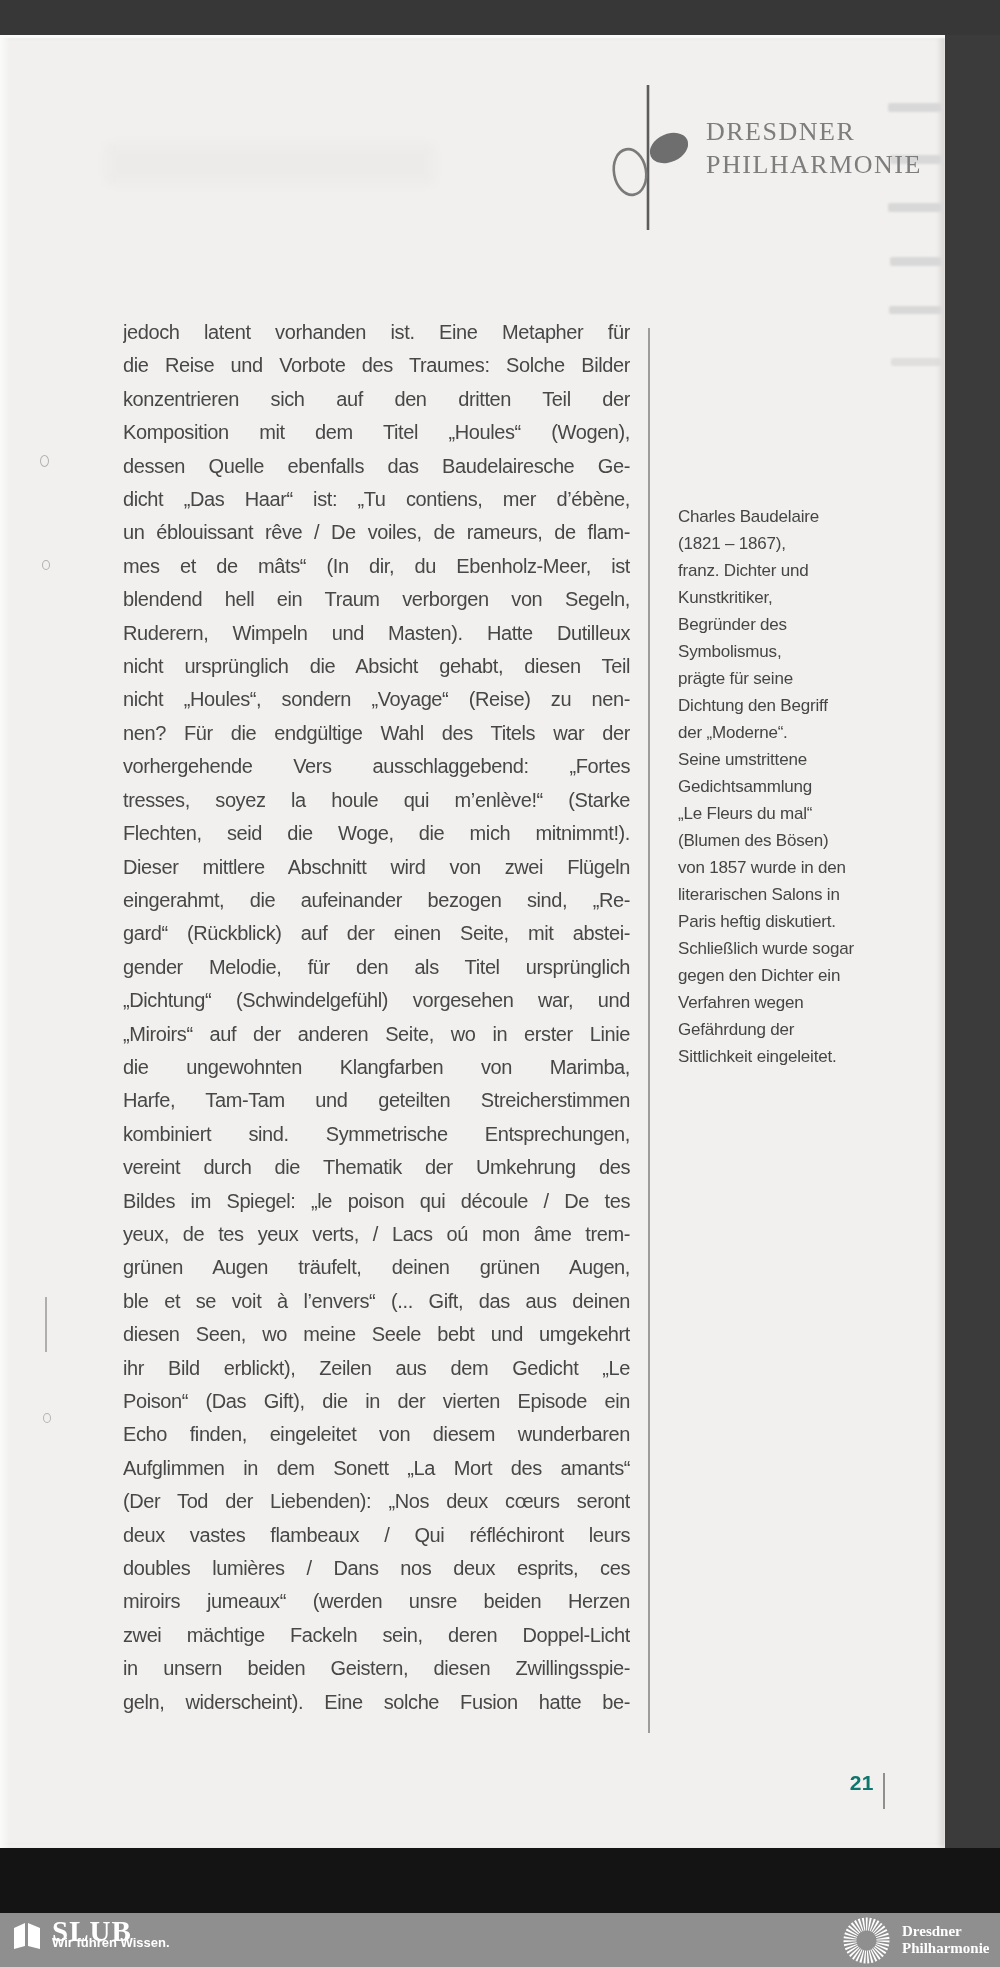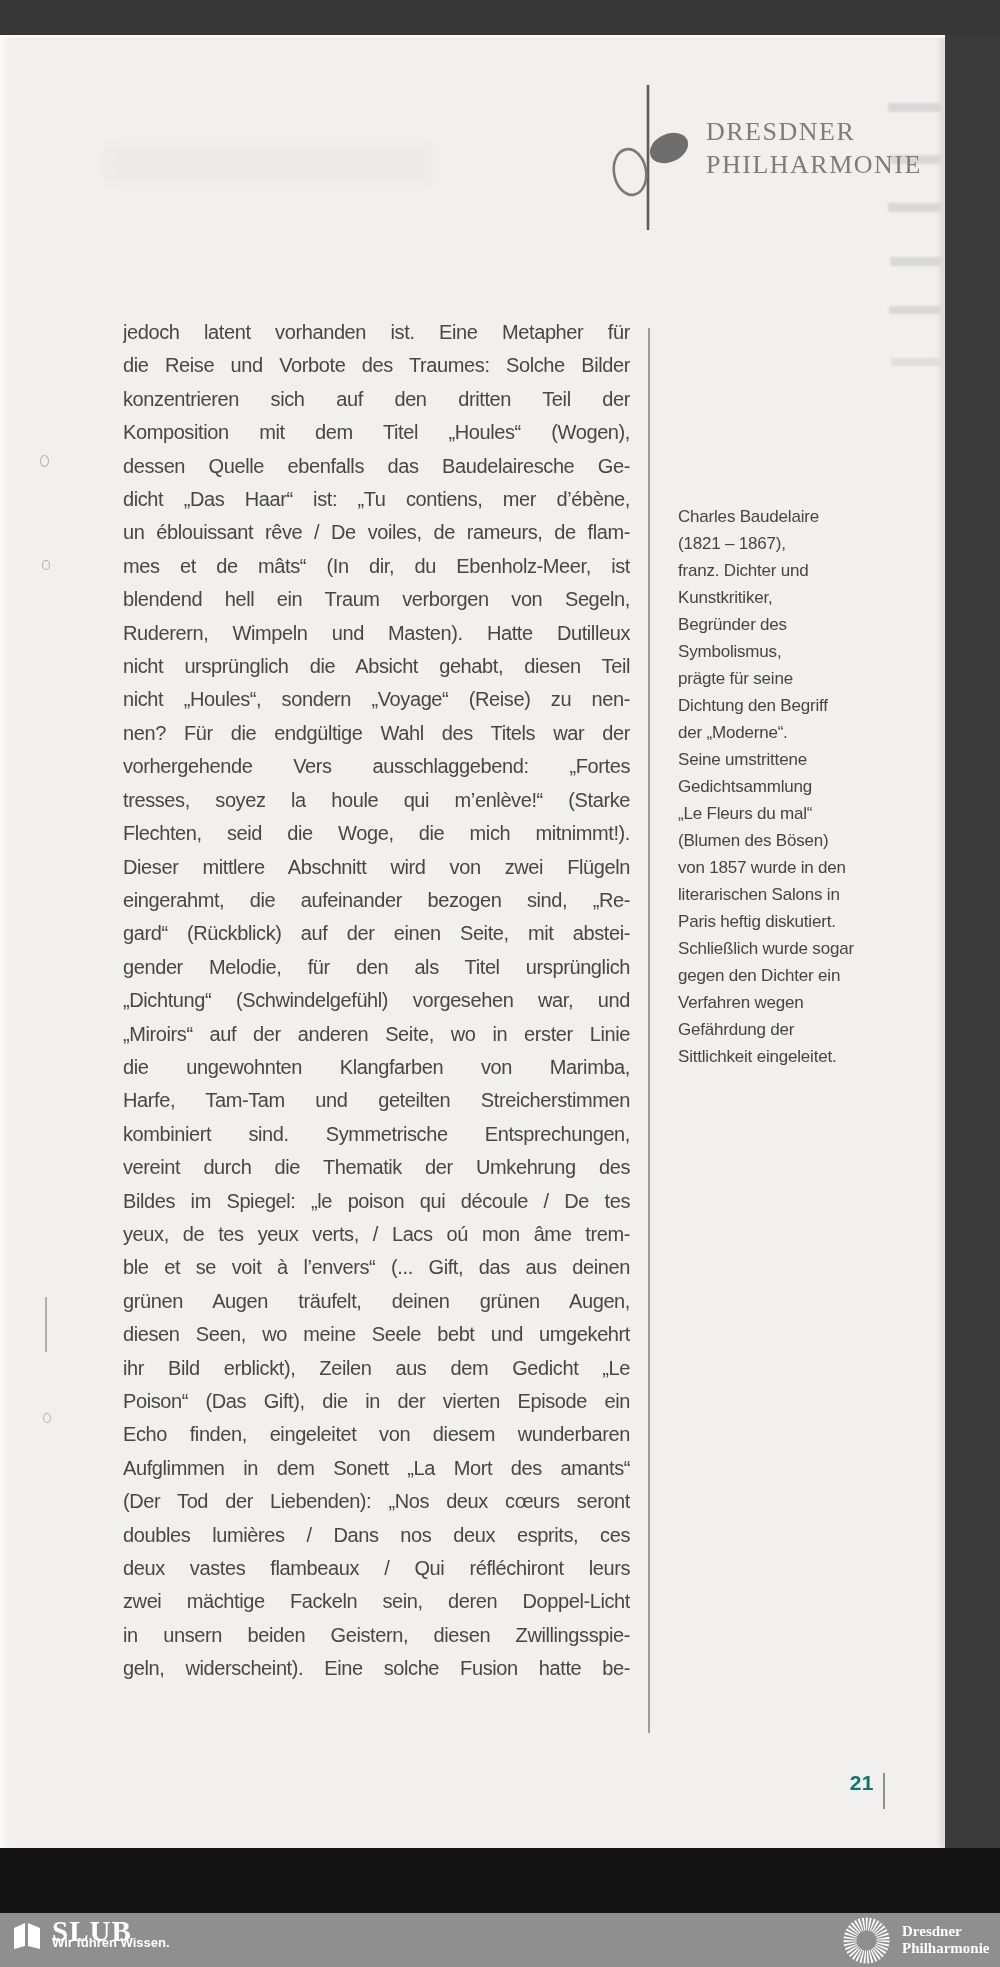--- a/index.html
+++ b/index.html
@@ -114,30 +114,31 @@
       <div class="tline">gard“ (Rückblick) auf der einen Seite, mit abstei-</div>
       <div class="tline">gender Melodie, für den als Titel ursprünglich</div>
       <div class="tline">„Dichtung“ (Schwindelgefühl) vorgesehen war, und</div>
       <div class="tline">„Miroirs“ auf der anderen Seite, wo in erster Linie</div>
       <div class="tline">die ungewohnten Klangfarben von Marimba,</div>
       <div class="tline">Harfe, Tam-Tam und geteilten Streicherstimmen</div>
       <div class="tline">kombiniert sind. Symmetrische Entsprechungen,</div>
       <div class="tline">vereint durch die Thematik der Umkehrung des</div>
       <div class="tline">Bildes im Spiegel: „le poison qui découle / De tes</div>
       <div class="tline">yeux, de tes yeux verts, / Lacs oú mon âme trem-</div>
+      <div class="tline">grünen Augen träufelt, deinen grünen Augen,</div>
       <div class="tline">ble et se voit à l’envers“ (... Gift, das aus deinen</div>
-      <div class="tline">grünen Augen träufelt, deinen grünen Augen,</div>
       <div class="tline">diesen Seen, wo meine Seele bebt und umgekehrt</div>
       <div class="tline">ihr Bild erblickt), Zeilen aus dem Gedicht „Le</div>
       <div class="tline">Poison“ (Das Gift), die in der vierten Episode ein</div>
       <div class="tline">Echo finden, eingeleitet von diesem wunderbaren</div>
       <div class="tline">Aufglimmen in dem Sonett „La Mort des amants“</div>
       <div class="tline">(Der Tod der Liebenden): „Nos deux cœurs seront</div>
+      <div class="tline">deux vastes flambeaux / Qui réfléchiront leurs</div>
       <div class="tline">doubles lumières / Dans nos deux esprits, ces</div>
-      <div class="tline">deux vastes flambeaux / Qui réfléchiront leurs</div>
+      <div class="tline">miroirs jumeaux“ (werden unsre beiden Herzen</div>
       <div class="tline">zwei mächtige Fackeln sein, deren Doppel-Licht</div>
       <div class="tline">in unsern beiden Geistern, diesen Zwillingsspie-</div>
       <div class="tline">geln, widerscheint). Eine solche Fusion hatte be-</div>
     </div>
 
   <div class="divider"></div>
 
   <div class="side-col">
       <div class="sline">Charles Baudelaire</div>
       <div class="sline">(1821 – 1867),</div>

